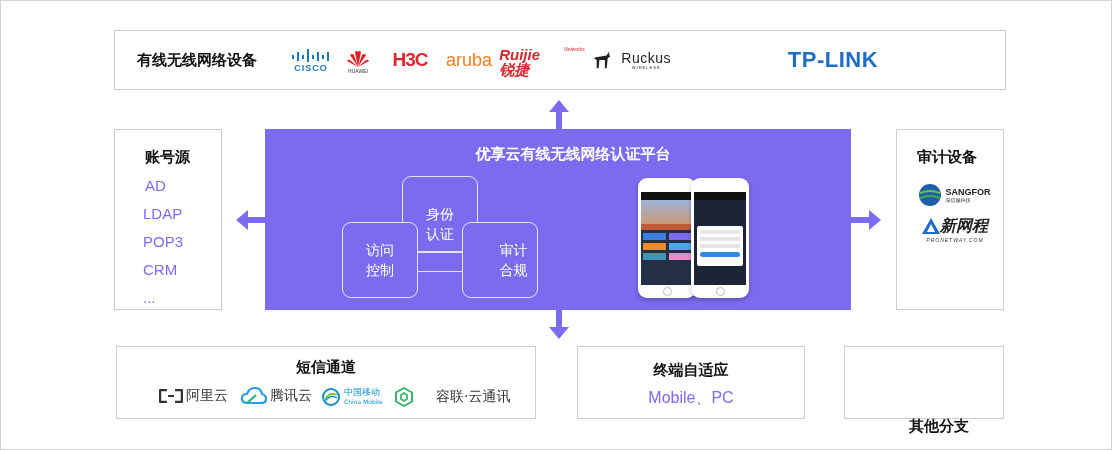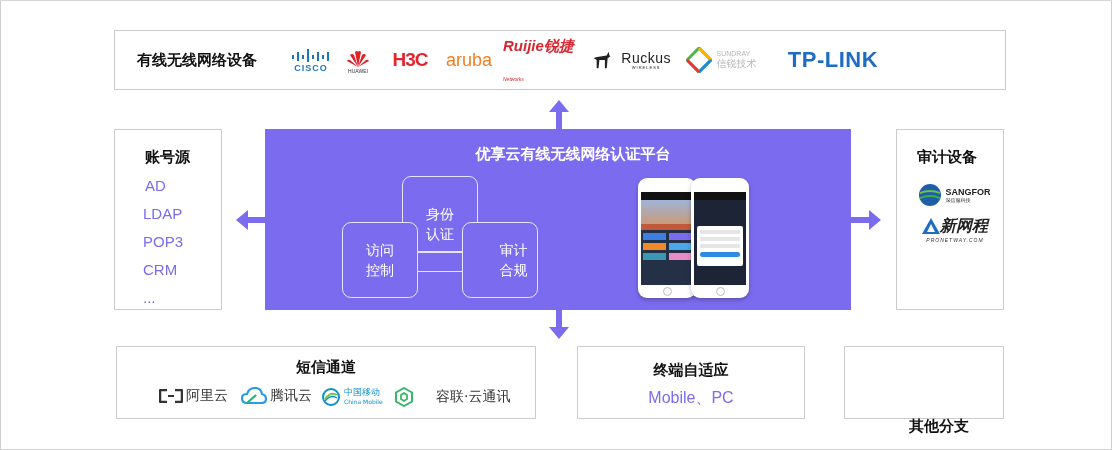--- a/index.html
+++ b/index.html
@@ -88,47 +88,35 @@
   </div>
 
   <div class="logo" style="left:272px; top:18px; width:46px; height:22px;">
     <span style="font-size:19px;font-weight:bold;color:#e3262e;letter-spacing:-1px;">H3C</span>
   </div>
 
   <div class="logo" style="left:326px; top:16px; width:56px; height:26px;">
     <span style="font-size:18px;color:#f47d20;">aruba</span>
   </div>
 
-  <div class="logo" style="left:388px; top:16px; width:78px; height:26px; flex-direction:column; align-items:flex-start;gap:24px;">
+  <div class="logo" style="left:388px; top:16px; width:78px; height:26px; align-items:flex-start;gap:24px;">
     <span style="font-size:15px;font-weight:bold;font-style:italic;color:#d8262f;line-height:15px;">Ruijie锐捷</span>
     <span style="font-size:5px;color:#d8262f;line-height:5px;font-style:italic;">Networks</span>
   </div>
 
   <div class="logo" style="left:478px; top:14px; width:78px; height:30px;gap:8px;">
     <svg width="20" height="22" viewBox="0 0 20 22">
       <path d="M3 8 L15 6 L17 2 L18 6 L19 7 L16 9 L15 20 L13 20 L13 11 L7 11 L6 20 L4 20 L4 11 L1 9 Z" fill="#222"></path>
     </svg>
     <div style="display:flex;flex-direction:column;align-items:center;margin-left:2px;">
       <span style="font-size:14px;color:#222;line-height:14px;letter-spacing:0.5px;">Ruckus</span>
       <span style="font-size:4px;color:#222;letter-spacing:1px;">WIRELESS</span>
     </div>
   </div>
 
-  <div class="logo" style="left:566px; top:14px; width:80px; height:30px;">
-    <svg width="26" height="26" viewBox="0 0 26 26">
-      <path d="M13 1 L25 13 L13 25 L1 13 Z" fill="none" stroke="#4db34a" stroke-width="3"></path>
-      <path d="M13 1 L25 13" stroke="#f7b500" stroke-width="3"></path>
-      <path d="M25 13 L13 25" stroke="#1e88e5" stroke-width="3"></path>
-      <path d="M13 25 L1 13" stroke="#e53935" stroke-width="3"></path>
-    </svg>
-    <div style="display:flex;flex-direction:column;margin-left:5px;">
-      <span style="font-size:7px;color:#b5b5b5;">SUNDRAY</span>
-      <span style="font-size:10px;color:#b5b5b5;">信锐技术</span>
-    </div>
-  </div>
 
   <div class="logo" style="left:652px; top:14px; width:132px; height:30px;">
     <span style="font-size:22px;font-weight:bold;color:#1e6dc2;letter-spacing:0.5px;">TP-LINK</span>
   </div>
 </div>
 
 <svg class="arrow" style="left:548px; top:100px;" width="22" height="30" viewBox="0 0 22 30">
   <path d="M11 0 L21 12 L14 12 L14 30 L8 30 L8 12 L1 12 Z" fill="#7b6bef"></path>
 </svg>
 <svg class="arrow" style="left:548px; top:309px;" width="22" height="30" viewBox="0 0 22 30">

